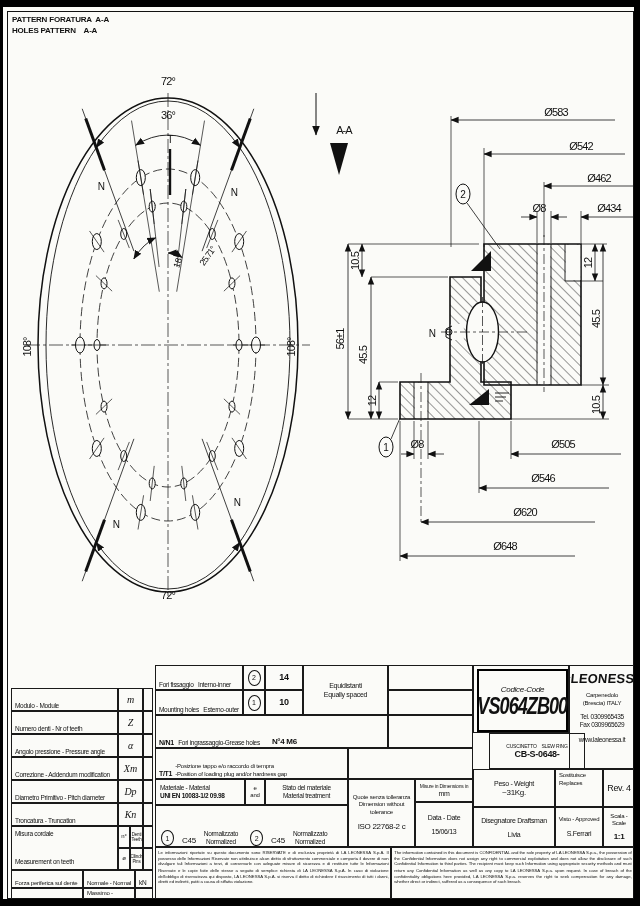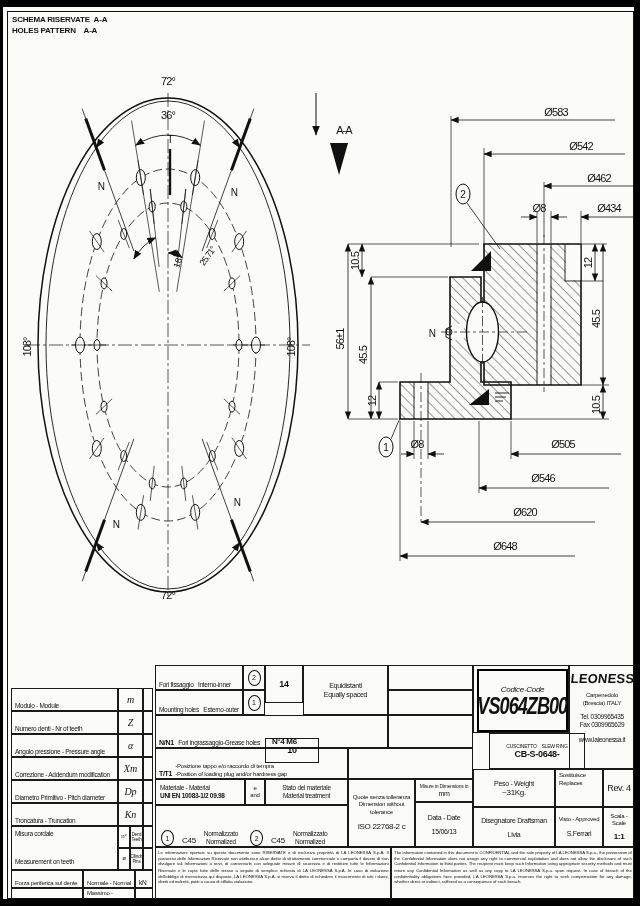--- a/index.html
+++ b/index.html
@@ -34,21 +34,21 @@
   .brand sup{font-size:7px;}
   .code{font-weight:bold;font-size:19px;letter-spacing:-1px;transform:scale(0.95,1.25);}
   .heavy{border:2.5px solid #000;}
 </style>
 </head>
 <body>
 
 <div class="page">
   <div class="frame"></div>
 
-  <div class="doc-title"><span>SCHEMA RISERVATE  A-A</span><br><span>HOLES PATTERN    A-A</span></div>
+  <div class="doc-title"><span>PATTERN FORATURA  A-A</span><br><span>HOLES PATTERN    A-A</span></div>
 
   <svg width="640" height="660" viewBox="0 0 640 660">
     <defs>
       <marker id="arr" viewBox="0 0 10 10" refX="9.5" refY="5" markerWidth="10" markerHeight="10" orient="auto-start-reverse">
         <path d="M0,1 L10,5 L0,9 z" fill="#111"></path>
       </marker>
       <pattern id="hatch" width="7" height="7" patternUnits="userSpaceOnUse" patternTransform="rotate(-45)">
         <line x1="0" y1="0" x2="0" y2="7" stroke="#333" stroke-width="1"></line>
       </pattern>
     </defs>
@@ -313,35 +313,35 @@
   <div class="c cl t6" style="left:80px;top:881px;width:52px;height:18px;">Massimo - Maximum</div>
   <div class="c cl t65" style="left:132px;top:881px;width:18px;height:18px;">kN</div>
 
   <div class="c cl" style="left:152px;top:658px;width:88px;height:25px;">
     <span class="t65">Fori fissaggio</span>&nbsp;
     <span class="t65">Interno-inner</span>
   </div>
   <div class="c cc" style="left:240px;top:658px;width:22px;height:25px;">
       <span class="circ">2</span>
     </div>
-  <div class="c cc t9 b" style="left:262px;top:658px;width:38px;height:38px;">14</div>
+  <div class="c cc t9 b" style="left:262px;top:658px;width:38px;height:25px;">14</div>
   <div class="c col" style="left:300px;top:658px;width:85px;height:50px;">
     <span class="t7">Equidistanti</span>
     <span class="t7">Equally spaced</span>
   </div>
   <div class="c" style="left:385px;top:658px;width:85px;height:25px;"></div>
 
   <div class="c cl" style="left:152px;top:683px;width:88px;height:25px;">
     <span class="t65">Mounting holes</span>&nbsp;
     <span class="t65">Esterno-outer</span>
   </div>
   <div class="c cc" style="left:240px;top:683px;width:22px;height:25px;">
       <span class="circ">1</span>
     </div>
-  <div class="c cc t9 b" style="left:262px;top:683px;width:54px;height:25px;margin-top:48px;">10</div>
+  <div class="c cc t9 b" style="left:262px;top:683px;width:38px;height:25px;">10</div>
   <div class="c" style="left:385px;top:683px;width:85px;height:25px;"></div>
 
   <div class="c cl" style="left:152px;top:708px;width:233px;height:33px;">
     <span class="t7 b">N/N1</span>&nbsp;
     <span class="t65">Fori ingrassaggio-Grease holes</span>
     <span class="t8 b" style="margin-left:12px;">N°4  M6</span>
   </div>
   <div class="c" style="left:385px;top:708px;width:85px;height:33px;"></div>
 
   <div class="c cl" style="left:152px;top:741px;width:193px;height:31px;">

